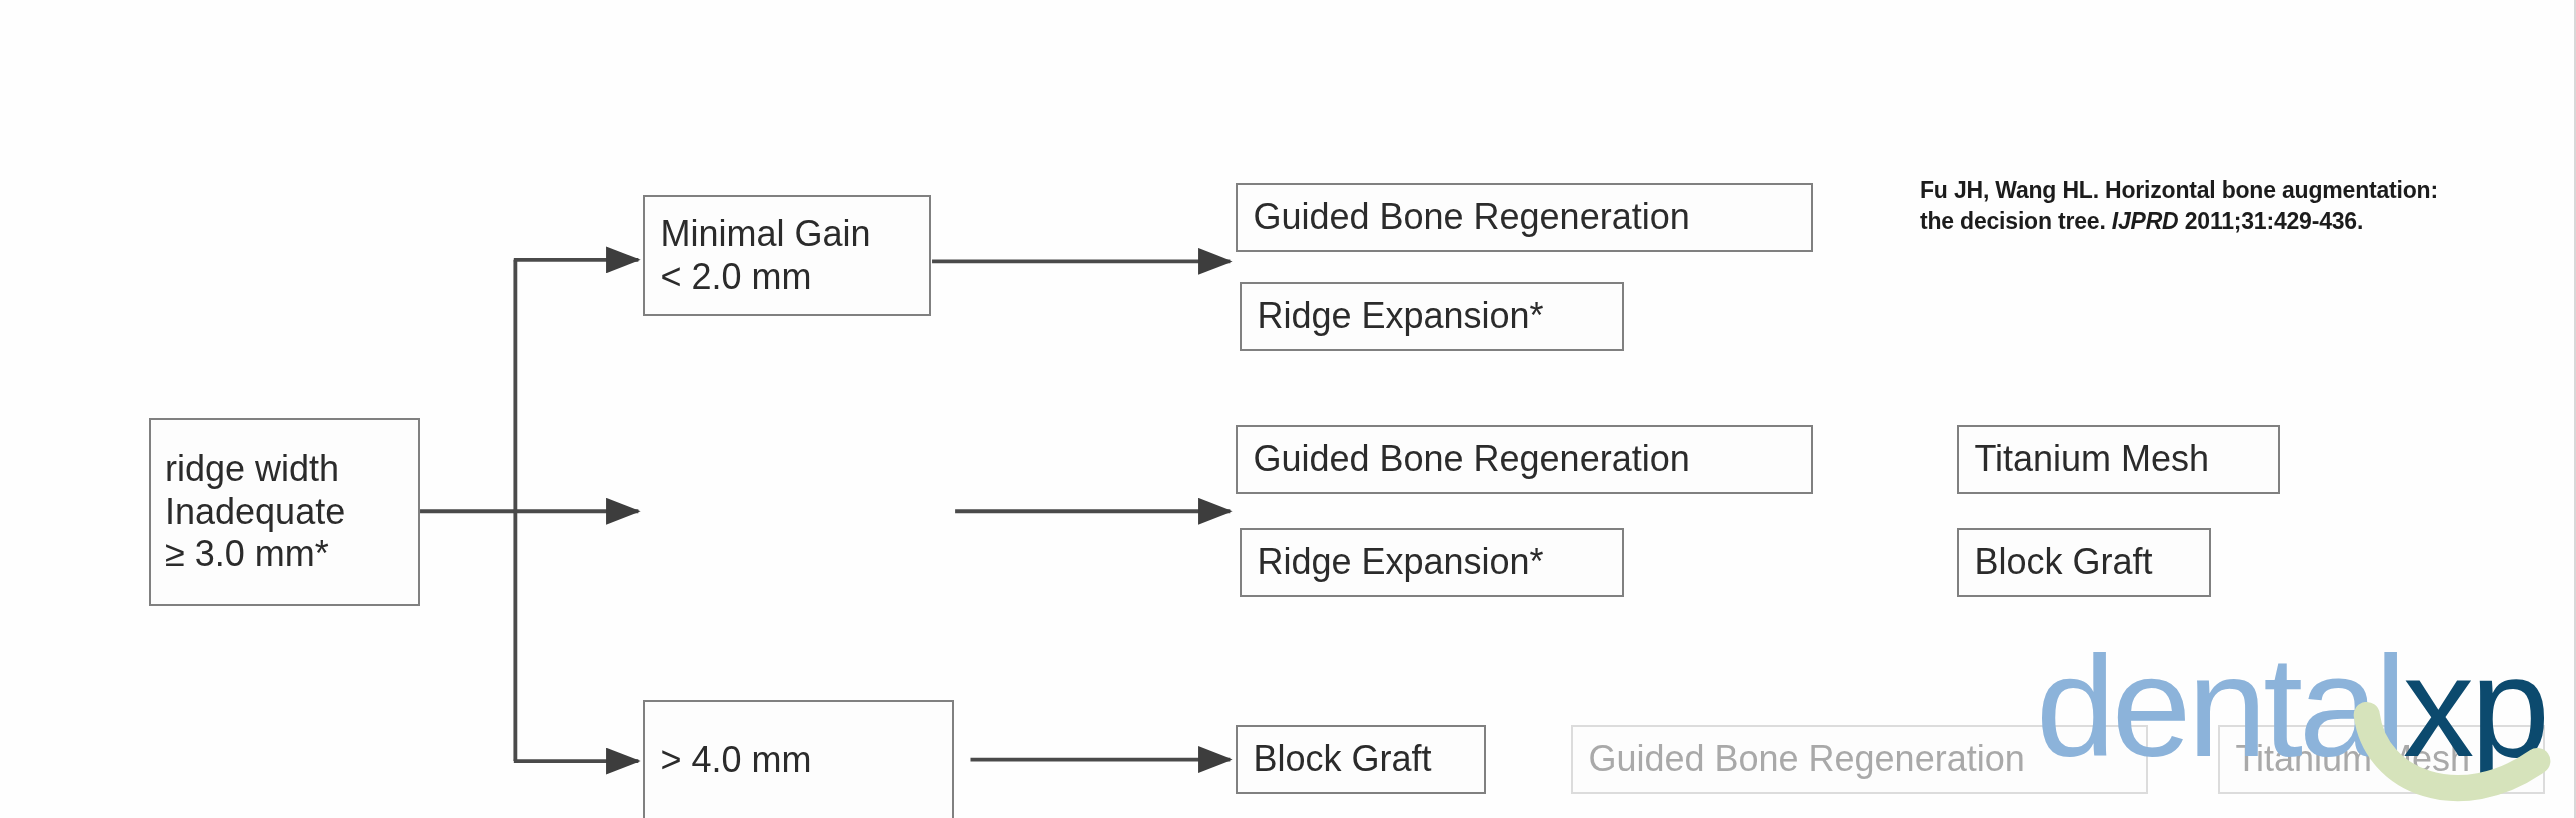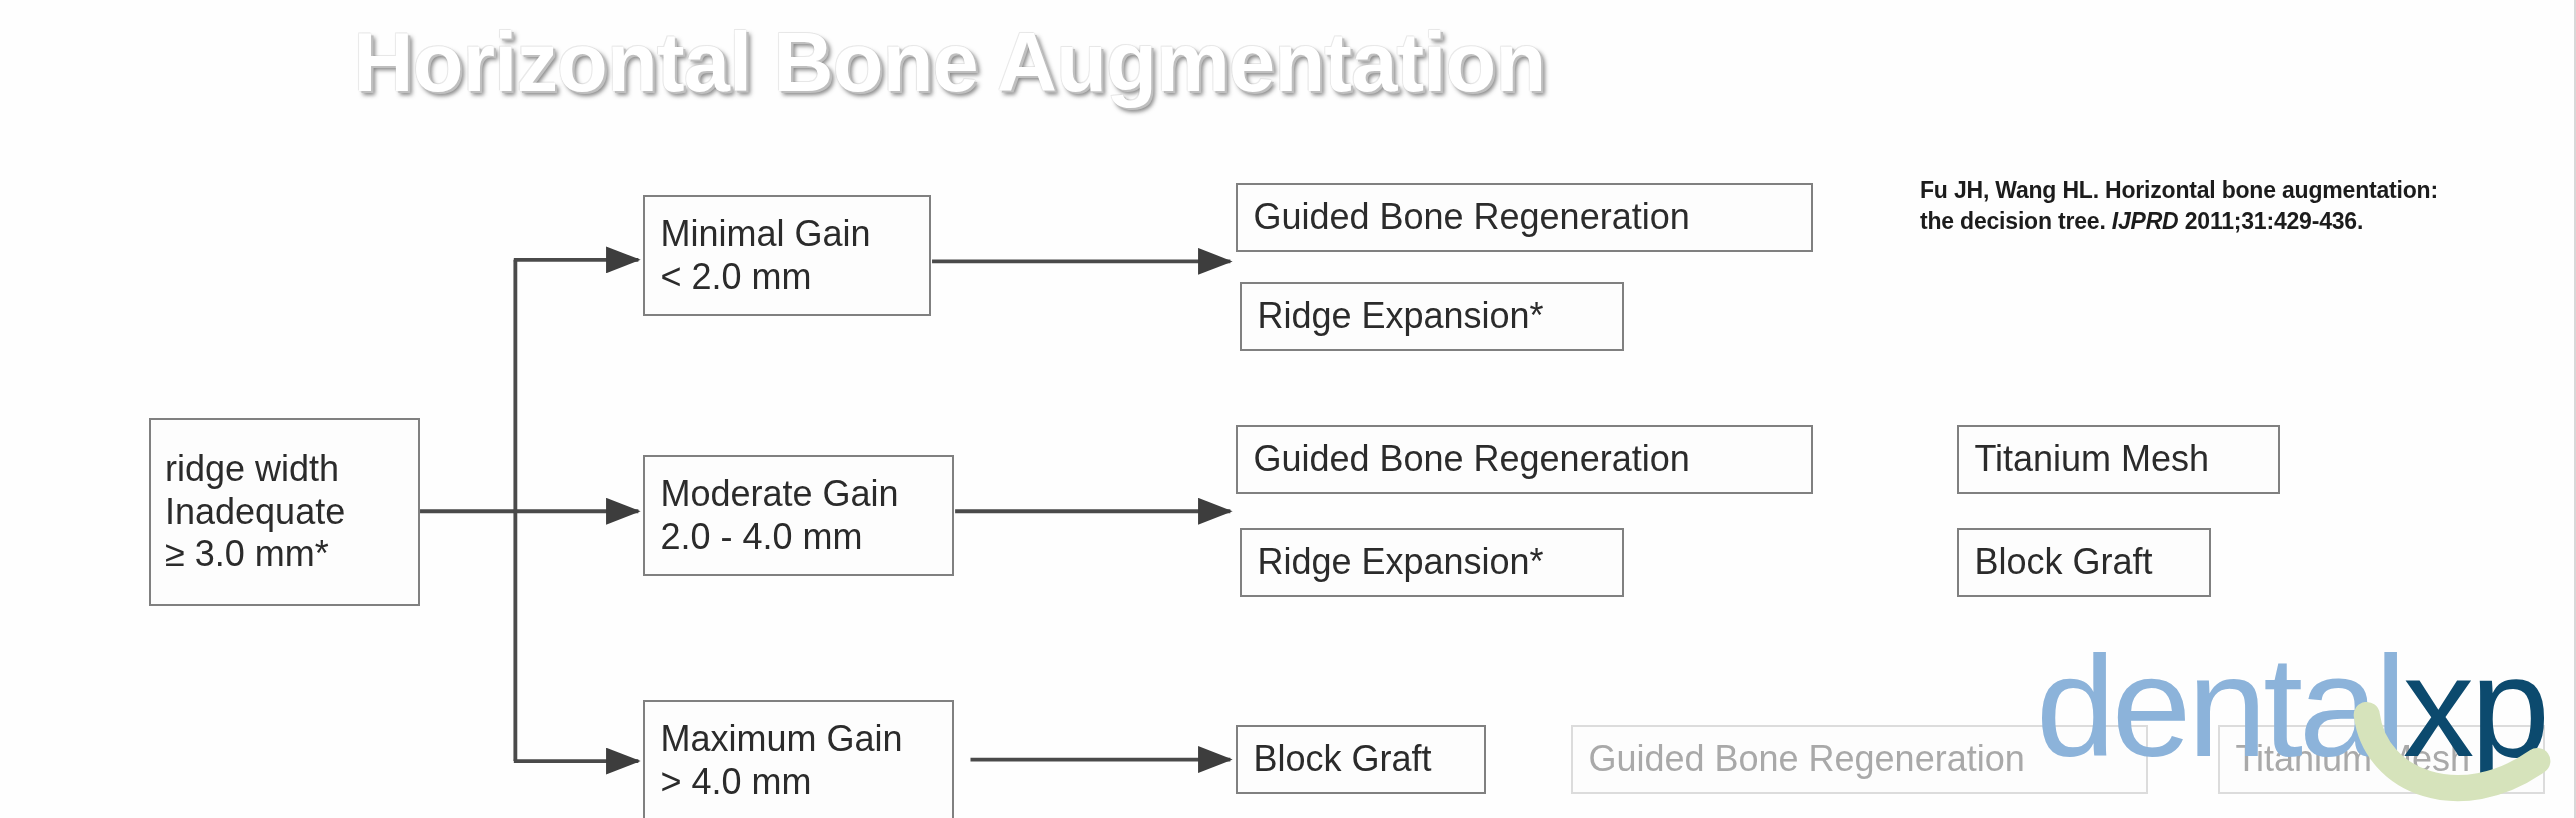--- a/index.html
+++ b/index.html
@@ -125,21 +125,20 @@
   }
   #wm-dental { color: #8CB3DA; text-align: center; }
   #wm-xp     { color: #0c4a6e; }
   #wm-swoosh { position: absolute; left: 309px; top: 40px; }
 </style>
 </head>
 <body>
 
 <div id="slide">
 
-  <div id="title">Horizontal Bone Augmentation</div>
 
   <div id="citation">
     <span>Fu JH, Wang HL. Horizontal bone augmentation:</span><br>
     <span>the decision tree. </span><span class="ital">IJPRD</span><span> 2011;31:429-436.</span>
   </div>
 
   <svg id="connectors" viewBox="0 0 3350 1064">
     <defs>
       <marker id="arrowhead" markerWidth="9" markerHeight="7" refX="8.4" refY="3.5" orient="auto" markerUnits="strokeWidth">
         <polygon points="0 0, 9 3.5, 0 7" fill="#3d3d3d"></polygon>
@@ -169,27 +168,22 @@
     <span class="ln">ridge width</span>
     <span class="ln">Inadequate</span>
     <span class="ln it">≥ 3.0 mm*</span>
   </div>
 
   <div class="box" id="gain-min">
     <span class="ln">Minimal Gain</span>
     <span class="ln">&lt; 2.0 mm</span>
   </div>
 
-  <div class="box" id="gain-mod">
-    <span class="ln">Moderate Gain</span>
-    <span class="ln">2.0 - 4.0 mm</span>
-  </div>
 
   <div class="box" id="gain-max">
-    <span class="ln">Maximum Gain</span>
     <span class="ln">&gt; 4.0 mm</span>
   </div>
 
   <div class="box" id="opt-1a">
     <span class="ln">Guided Bone Regeneration</span>
   </div>
   <div class="box" id="opt-1b">
     <span class="ln">Ridge Expansion*</span>
   </div>
 

